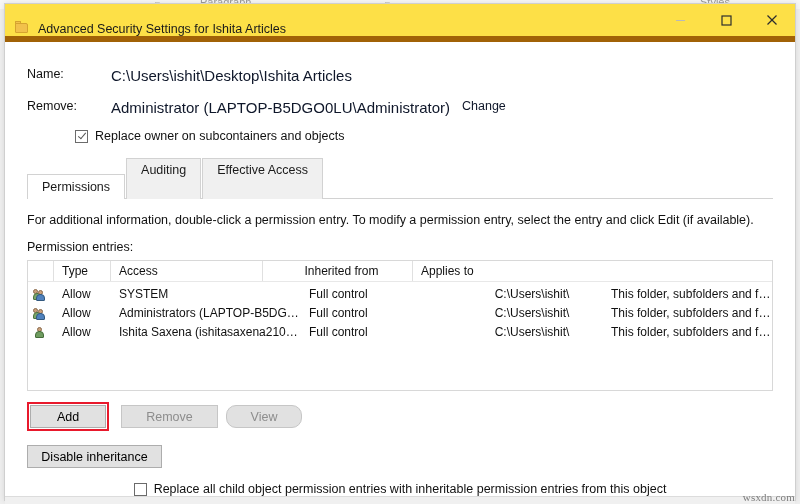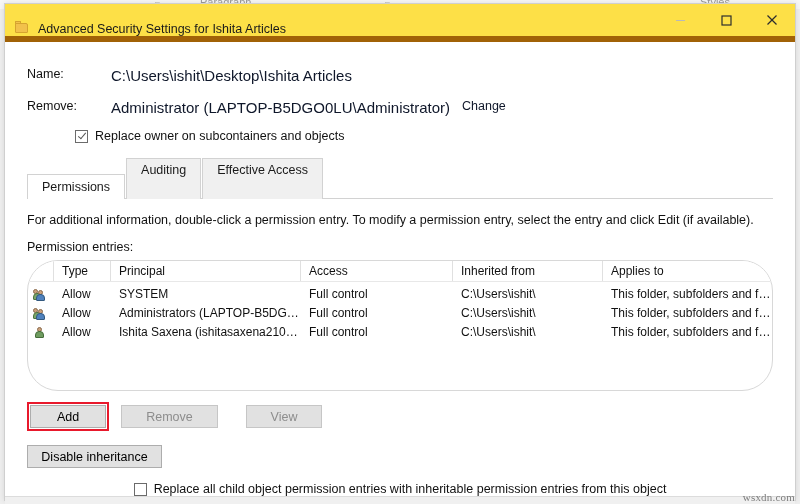--- a/index.html
+++ b/index.html
@@ -255,21 +255,21 @@
     box-sizing: border-box;
     padding-left: 8px;
     overflow: hidden;
     white-space: nowrap;
     text-overflow: ellipsis;
   }
   .c-icon  { width: 26px; flex: 0 0 26px; padding-left: 5px !important; }
   .c-type  { width: 57px; flex: 0 0 57px; }
   .c-prin  { width: 190px; flex: 0 0 190px; }
   .c-acc   { width: 152px; flex: 0 0 152px; }
-  .c-inh   { width: 150px; flex: 0 0 150px; }
+  .c-inh   { width: 150px; flex: 0 0 150px; text-align: center; }
   .c-app   { flex: 1 1 auto; }
 
   
   .uicon {
     width: 15px; height: 14px;
     position: relative;
     display: inline-block;
     vertical-align: middle;
   }
   .uicon .head {
@@ -416,26 +416,25 @@
     <div id="tabstrip" style="margin-top:30px;">
       <div class="tab active">Permissions</div>
       <div class="tab">Auditing</div>
       <div class="tab">Effective Access</div>
     </div>
 
     <div class="info-text" style="margin-top:14px;">For additional information, double-click a permission entry. To modify a permission entry, select the entry and click Edit (if available).</div>
 
     <div class="info-text" style="margin-top:13px;">Permission entries:</div>
 
-    <div id="perm-list" style="margin-top:6px;border-radius:31px;">
+    <div id="perm-list" style="margin-top:6px;">
 
       <div class="perm-head">
         <div class="hcell c-icon"></div>
         <div class="hcell c-type">Type</div>
-        <div class="hcell c-prin">Principal</div>
         <div class="hcell c-acc">Access</div>
         <div class="hcell c-inh">Inherited from</div>
         <div class="hcell c-app">Applies to</div>
       </div>
 
       <div class="perm-row" style="margin-top:3px;">
         <div class="cell c-icon">
           <span class="uicon"><span class="p-back"><span class="head"></span><span class="body"></span></span><span class="p-front"><span class="head"></span><span class="body"></span></span></span>
         </div>
         <div class="cell c-type">Allow</div>
@@ -466,21 +465,21 @@
         <div class="cell c-inh">C:\Users\ishit\</div>
         <div class="cell c-app">This folder, subfolders and files</div>
       </div>
     </div>
 
     <div id="btn-row" style="margin-top:11px;">
       <span class="btn-wrap-highlight">
         <button class="btn" style="width:76px;">Add</button>
       </span>
       <button class="btn disabled" style="width:97px; margin-left:12px;">Remove</button>
-      <button class="btn disabled" style="width:76px; margin-left:28px;">View</button>
+      <button class="btn disabled" style="width:76px; margin-left:8px;border-radius:10px;">View</button>
     </div>
 
     <div style="margin-top:14px;text-decoration:underline;">
       <button class="btn" style="width:135px;">Disable inheritance</button>
     </div>
 
     <div class="cb-row" style="margin-top:14px;justify-content:center;">
       <span class="cbx"></span>
       <span>Replace all child object permission entries with inheritable permission entries from this object</span>
     </div>

